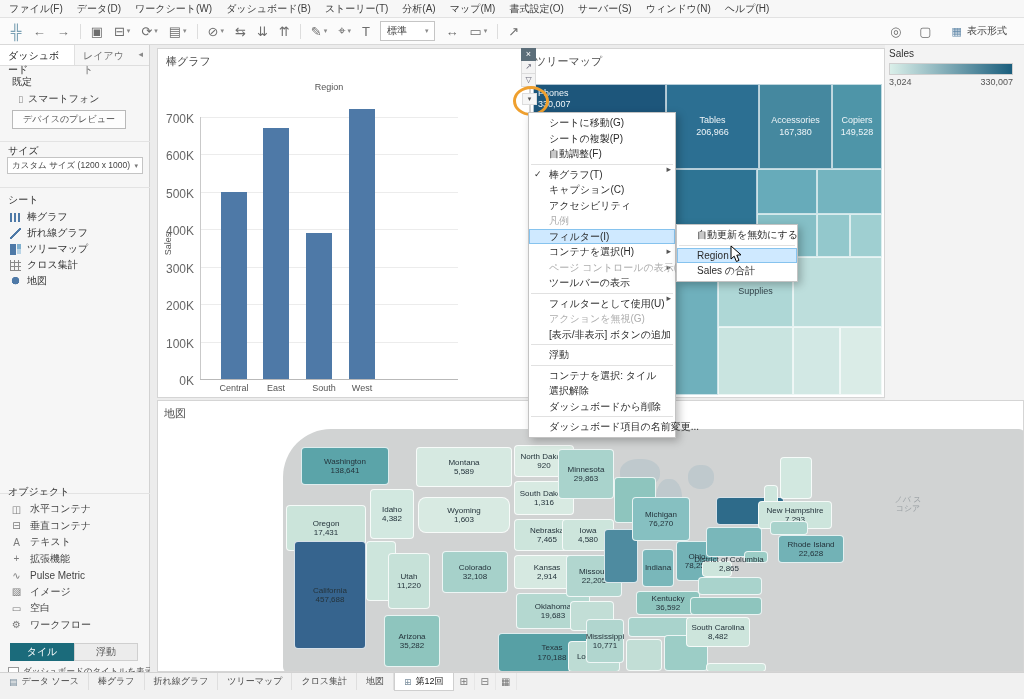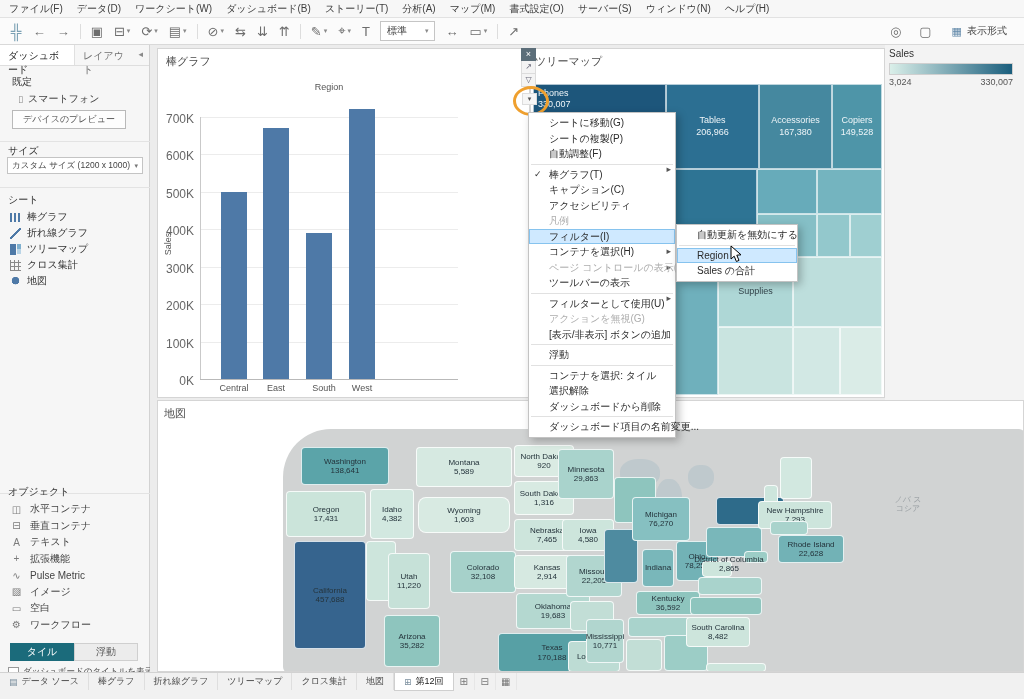--- a/index.html
+++ b/index.html
@@ -374,21 +374,21 @@
     <div class="panel" style="left:7px;top:355px;width:867px;height:272px;overflow:hidden" id="map-panel">
       <div class="p-title" style="left:6px">地図</div>
     <div class="map-land" style="left: 125px; top: 28px; width: 742px; height: 244px; background: rgb(209, 211, 211);"></div>
         <div class="lake" style="left: 462px; top: 58px; width: 40px; height: 28px; background: rgb(191, 201, 205);"></div>
         <div class="lake" style="left: 498px; top: 78px; width: 26px; height: 40px; background: rgb(191, 201, 205);"></div>
         <div class="lake" style="left: 530px; top: 64px; width: 26px; height: 24px; background: rgb(191, 201, 205);"></div>
         <div class="state" style="left: 143px; top: 46px; width: 88px; height: 38px; background: rgb(91, 164, 169);">
           <div class="nm">Washington</div>
           <div class="vl">138,641</div>
         </div>
-        <div class="state" style="left: 128px; top: 90px; width: 80px; height: 46px; background: rgb(203, 228, 218);">
+        <div class="state" style="left: 128px; top: 104px; width: 80px; height: 46px; background: rgb(203, 228, 218);">
           <div class="nm">Oregon</div>
           <div class="vl">17,431</div>
         </div>
         <div class="state" style="left: 136px; top: 140px; width: 72px; height: 108px; background: rgb(54, 100, 142);">
           <div class="nm">California</div>
           <div class="vl">457,688</div>
         </div>
         <div class="state" style="left: 208px; top: 140px; width: 30px; height: 60px; background: rgb(205, 229, 220);"></div>
         <div class="state" style="left: 212px; top: 88px; width: 44px; height: 50px; background: rgb(210, 232, 224); text-align: center;">
           <div class="nm">Idaho</div>
@@ -399,21 +399,21 @@
           <div class="vl">5,589</div>
         </div>
         <div class="state" style="left: 260px; top: 96px; width: 92px; height: 36px; background: rgb(216, 234, 226); border-radius: 8px;">
           <div class="nm">Wyoming</div>
           <div class="vl">1,603</div>
         </div>
         <div class="state" style="left: 230px; top: 152px; width: 42px; height: 56px; background: rgb(198, 225, 216);">
           <div class="nm">Utah</div>
           <div class="vl">11,220</div>
         </div>
-        <div class="state" style="left: 292px; top: 150px; width: 66px; height: 42px; background: rgb(166, 209, 202);">
+        <div class="state" style="left: 284px; top: 150px; width: 66px; height: 42px; background: rgb(166, 209, 202);">
           <div class="nm">Colorado</div>
           <div class="vl">32,108</div>
         </div>
         <div class="state" style="left: 226px; top: 214px; width: 56px; height: 52px; background: rgb(142, 197, 190);">
           <div class="nm">Arizona</div>
           <div class="vl">35,282</div>
         </div>
         <div class="state" style="left: 356px; top: 44px; width: 60px; height: 32px; background: rgb(218, 235, 227);">
           <div class="nm">North Dakota</div>
           <div class="vl">920</div>

